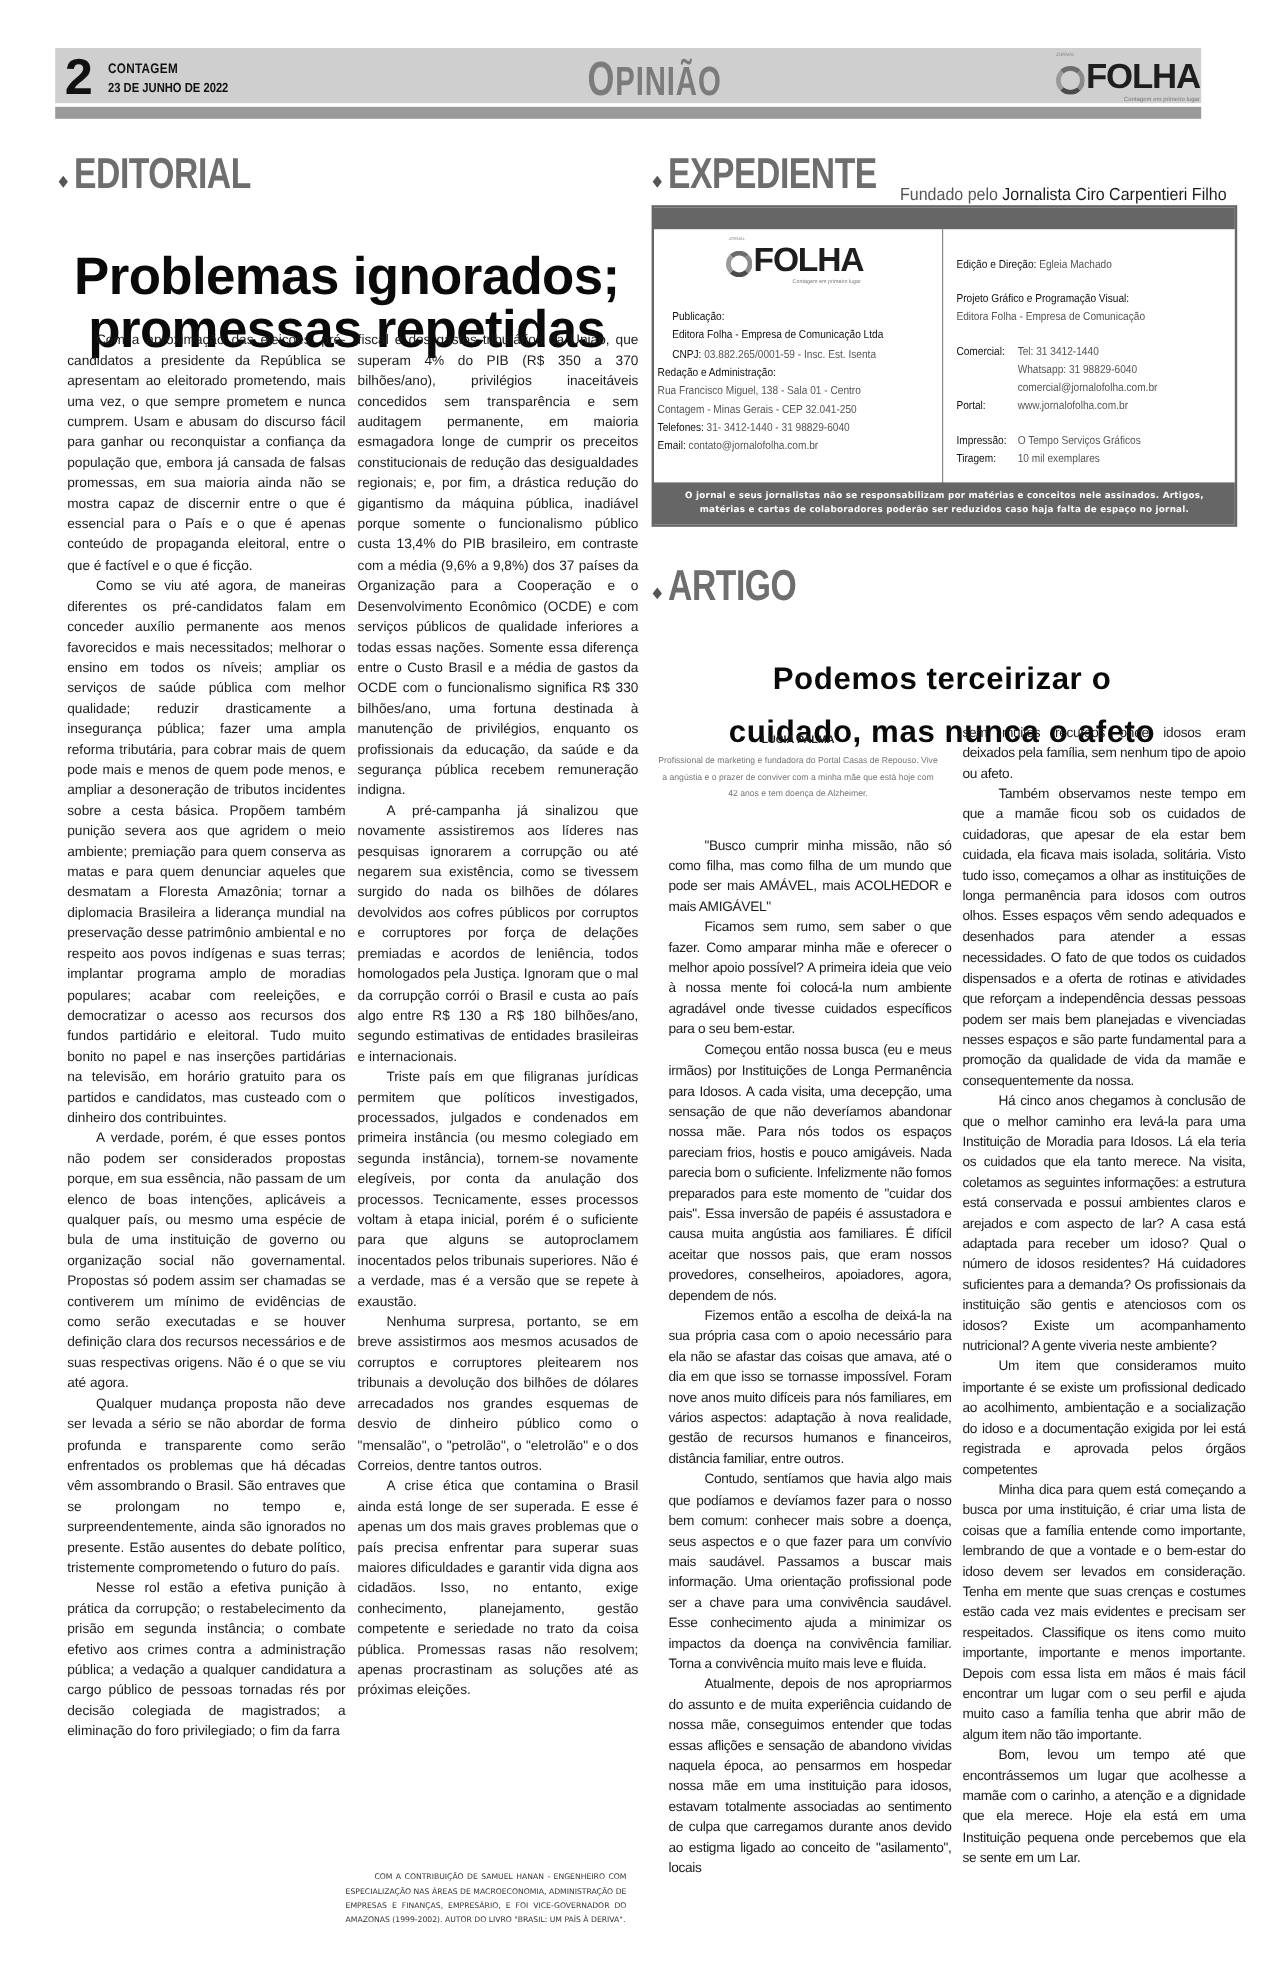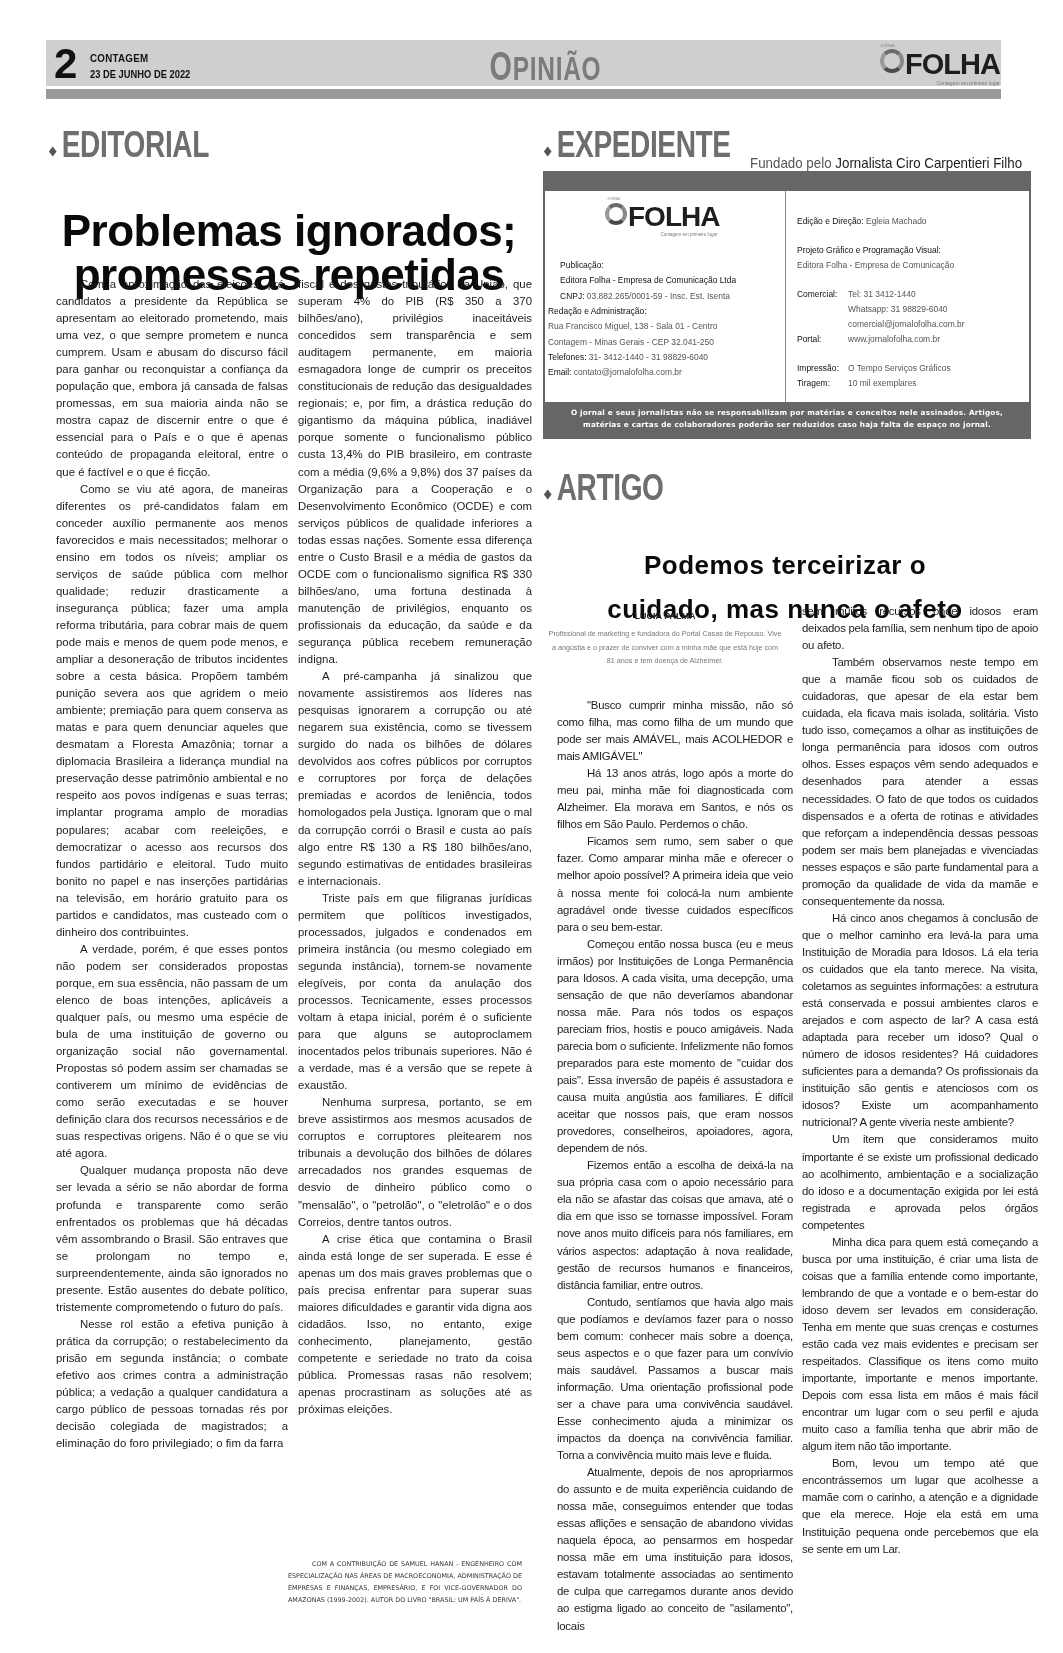--- a/index.html
+++ b/index.html
@@ -8,21 +8,21 @@
 
   
   .masthead { position: absolute; left: 46px; top: 40px; width: 955px; height: 46px; background: #cfcfcf; }
   .masthead-bar { position: absolute; left: 46px; top: 89px; width: 955px; height: 10px; background: #9a9a9a; }
   .page-num { position: absolute; left: 54px; top: 43px; font-family: "Liberation Sans", sans-serif; font-weight: 700; font-size: 42px; line-height: 42px; color: #111; letter-spacing: -1px; }
   .city { position: absolute; left: 90px; top: 52px; font-family: "Liberation Sans", sans-serif; font-weight: 700; font-size: 11.5px; color: #111; letter-spacing: 0.3px; transform: scaleX(0.85); transform-origin: left; }
   .date { position: absolute; left: 90px; top: 68px; font-family: "Liberation Sans", sans-serif; font-weight: 700; font-size: 11px; color: #111; transform: scaleX(0.85); transform-origin: left; }
   .section-title { position: absolute; left: 470px; top: 44px; width: 140px; text-align: center; font-family: "Liberation Sans", sans-serif; font-weight: 700; font-size: 34px; color: #7b7b7b; letter-spacing: 1px; transform: scaleX(0.72); transform-origin: center; }
   .section-title .first { font-size: 40px; }
 
-  .logo { position: absolute; display: flex; align-items: flex-start; }
+  .logo { position: absolute; display: flex; align-items: flex-end; }
   .logo .ring { border-radius: 50%; border-style: solid; border-color: #6c6c6c #8a8a8a #4a4a4a #9a9a9a; }
   .logo .word { font-family: "Liberation Sans", sans-serif; font-weight: 700; color: #1e1e1e; letter-spacing: -1px; }
   .logo .tag { position: absolute; font-family: "Liberation Sans", sans-serif; color: #777; white-space: nowrap; }
   .logo .pre { position: absolute; font-family: "Liberation Sans", sans-serif; color: #888; }
   .logo-head { left: 880px; top: 49px; }
   .logo-head .ring { width: 24px; height: 24px; border-width: 4px; margin-right: 1px; }
   .logo-head .word { font-size: 29px; line-height: 30px; }
   .logo-head .tag { font-size: 5px; right: 0; top: 31px; }
   .logo-head .pre { font-size: 4px; left: 0; top: -6px; }
 
@@ -157,25 +157,24 @@
     <div>matérias e cartas de colaboradores poderão ser reduzidos caso haja falta de espaço no jornal.</div>
   </div>
 </div>
 
 <div class="kicker k-artigo"><span class="dia"></span><span>ARTIGO</span></div>
 <div class="headline h-artigo">
   <div>Podemos terceirizar o</div>
   <div>cuidado, mas nunca o afeto</div>
 </div>
 <div class="byline-name">LUCIA PALMA</div>
-<div class="byline-bio">Profissional de marketing e fundadora do Portal Casas de Repouso. Vive a angústia e o prazer de conviver com a minha mãe que está hoje com 81 anos e tem doença de Alzheimer.</div>
+<div class="byline-bio">Profissional de marketing e fundadora do Portal Casas de Repouso. Vive a angústia e o prazer de conviver com a minha mãe que está hoje com 42 anos e tem doença de Alzheimer.</div>
 
 <div class="col col-ar-1">
   <p>"Busco cumprir minha missão, não só como filha, mas como filha de um mundo que pode ser mais AMÁVEL, mais ACOLHEDOR e mais AMIGÁVEL"</p>
-  <p>Há 13 anos atrás, logo após a morte do meu pai, minha mãe foi diagnosticada com Alzheimer. Ela morava em Santos, e nós os filhos em São Paulo. Perdemos o chão.</p>
   <p>Ficamos sem rumo, sem saber o que fazer. Como amparar minha mãe e oferecer o melhor apoio possível? A primeira ideia que veio à nossa mente foi colocá-la num ambiente agradável onde tivesse cuidados específicos para o seu bem-estar.</p>
   <p>Começou então nossa busca (eu e meus irmãos) por Instituições de Longa Permanência para Idosos. A cada visita, uma decepção, uma sensação de que não deveríamos abandonar nossa mãe. Para nós todos os espaços pareciam frios, hostis e pouco amigáveis. Nada parecia bom o suficiente. Infelizmente não fomos preparados para este momento de "cuidar dos pais". Essa inversão de papéis é assustadora e causa muita angústia aos familiares. É difícil aceitar que nossos pais, que eram nossos provedores, conselheiros, apoiadores, agora, dependem de nós.</p>
   <p>Fizemos então a escolha de deixá-la na sua própria casa com o apoio necessário para ela não se afastar das coisas que amava, até o dia em que isso se tornasse impossível. Foram nove anos muito difíceis para nós familiares, em vários aspectos: adaptação à nova realidade, gestão de recursos humanos e financeiros, distância familiar, entre outros.</p>
   <p>Contudo, sentíamos que havia algo mais que podíamos e devíamos fazer para o nosso bem comum: conhecer mais sobre a doença, seus aspectos e o que fazer para um convívio mais saudável. Passamos a buscar mais informação.  Uma orientação profissional pode ser a chave para uma convivência saudável. Esse conhecimento ajuda a minimizar os impactos da doença na convivência familiar. Torna a convivência muito mais leve e fluida.</p>
   <p>Atualmente, depois de nos apropriarmos do assunto e de muita experiência cuidando de nossa mãe, conseguimos entender que todas essas aflições e sensação de abandono vividas naquela época, ao pensarmos em hospedar nossa mãe em uma instituição para idosos, estavam totalmente associadas ao sentimento de culpa que carregamos durante anos devido ao estigma ligado ao conceito de "asilamento", locais</p>
 </div>
 <div class="col col-ar-2">
   <p class="cont">sem muitos recursos onde idosos eram deixados pela família, sem nenhum tipo de apoio ou afeto.</p>
   <p>Também observamos neste tempo em que a mamãe ficou sob os cuidados de cuidadoras, que apesar de ela estar bem cuidada, ela ficava mais isolada, solitária.  Visto tudo isso, começamos a olhar as instituições de longa permanência para idosos com outros olhos. Esses espaços vêm sendo adequados e desenhados para atender a essas necessidades. O fato de que todos os cuidados dispensados e a oferta de rotinas e atividades que reforçam a independência dessas pessoas podem ser mais bem planejadas e vivenciadas nesses espaços e são parte fundamental para a promoção da qualidade de vida da mamãe e consequentemente da nossa.</p>
   <p>Há cinco anos chegamos à conclusão de que o melhor caminho era levá-la para uma Instituição de Moradia para Idosos. Lá ela teria os cuidados que ela tanto merece. Na visita, coletamos as seguintes informações:  a estrutura está conservada e possui ambientes claros e arejados e com aspecto de lar? A casa está adaptada para receber um idoso? Qual o número de idosos residentes? Há cuidadores suficientes para a demanda? Os profissionais da instituição são gentis e atenciosos com os idosos? Existe um acompanhamento nutricional? A gente viveria neste ambiente?</p>

